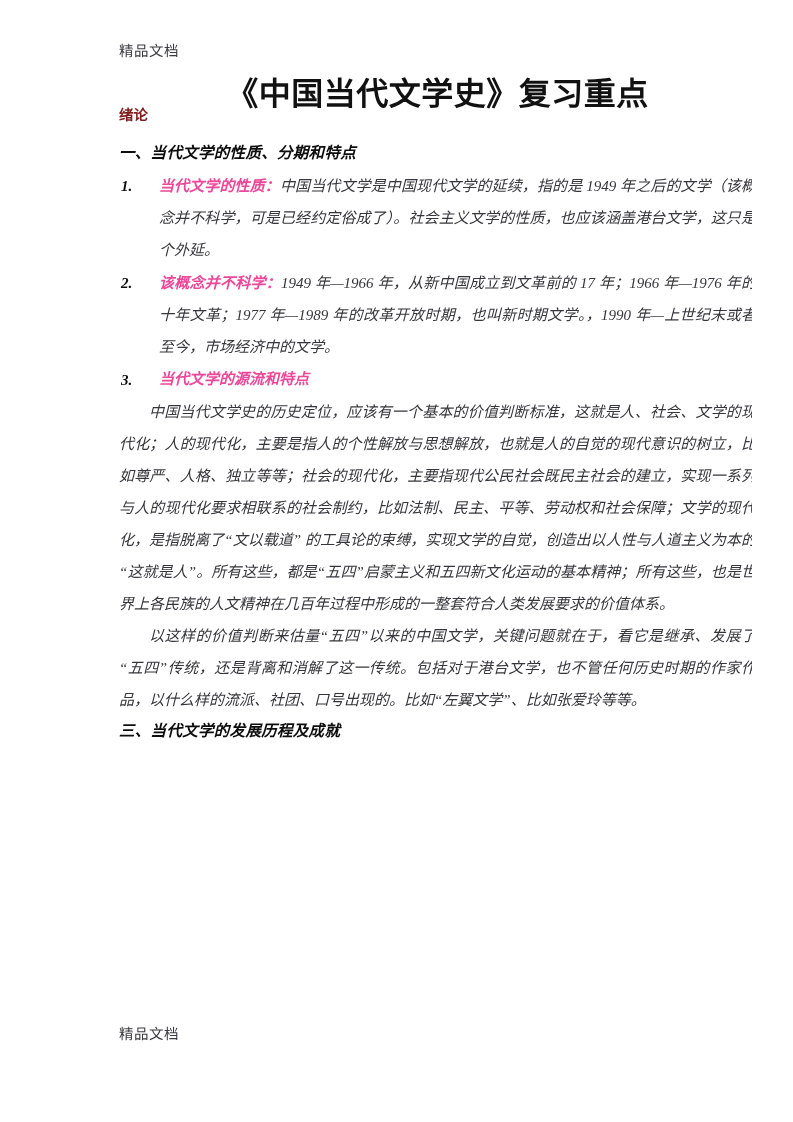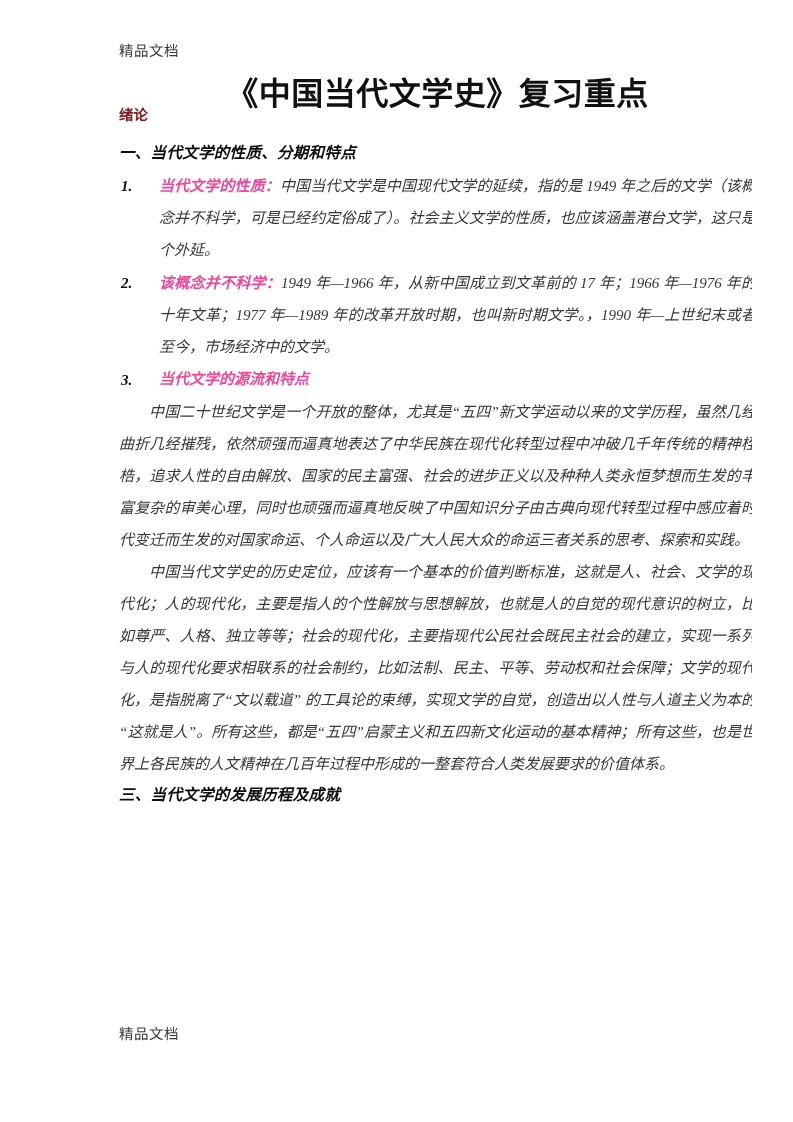--- a/index.html
+++ b/index.html
@@ -152,25 +152,25 @@
       </p>
 
       <p class="num-item">
         <span class="marker">2.</span><span class="lead">该概念并不科学：</span><span>1949 年—1966 年，从新中国成立到文革前的 17 年；1966 年—1976 年的十年文革；1977 年—1989 年的改革开放时期，也叫新时期文学。，1990 年—上世纪末或者至今，市场经济中的文学。</span>
       </p>
 
       <p class="num-item heading-only">
         <span class="marker">3.</span><span class="lead">当代文学的源流和特点</span>
       </p>
 
-      <p class="para">中国二十世纪文学是一个开放的整体，尤其是“五四”新文学运动以来的文学历程，虽然几经曲折几经摧残，依然顽强而逼真地表达了中华民族在现代化转型过程中冲破几千年传统的精神桎梏，追求人性的自由解放、国家的民主富强、社会的进步正义以及种种人类永恒梦想而生发的丰富复杂的审美心理，同时也顽强而逼真地反映了中国知识分子由古典向现代转型过程中感应着时代变迁而生发的对国家命运、个人命运以及广大人民大众的命运三者关系的思考、探索和实践。</p>
 
 
       <p class="para">中国当代文学史的历史定位，应该有一个基本的价值判断标准，这就是人、社会、文学的现代化；人的现代化，主要是指人的个性解放与思想解放，也就是人的自觉的现代意识的树立，比如尊严、人格、独立等等；社会的现代化，主要指现代公民社会既民主社会的建立，实现一系列与人的现代化要求相联系的社会制约，比如法制、民主、平等、劳动权和社会保障；文学的现代化，是指脱离了“文以载道” 的工具论的束缚，实现文学的自觉，创造出以人性与人道主义为本的“这就是人”。所有这些，都是“五四”启蒙主义和五四新文化运动的基本精神；所有这些，也是世界上各民族的人文精神在几百年过程中形成的一整套符合人类发展要求的价值体系。</p>
 
+      <p class="para">以这样的价值判断来估量“五四”以来的中国文学，关键问题就在于，看它是继承、发展了“五四”传统，还是背离和消解了这一传统。包括对于港台文学，也不管任何历史时期的作家作品，以什么样的流派、社团、口号出现的。比如“左翼文学”、比如张爱玲等等。</p>
 
       <div class="section-heading">三、当代文学的发展历程及成就</div>
 
     </div>
   </div>
 
   <div class="watermark footer-watermark">精品文档</div>
 
 </div>
 

